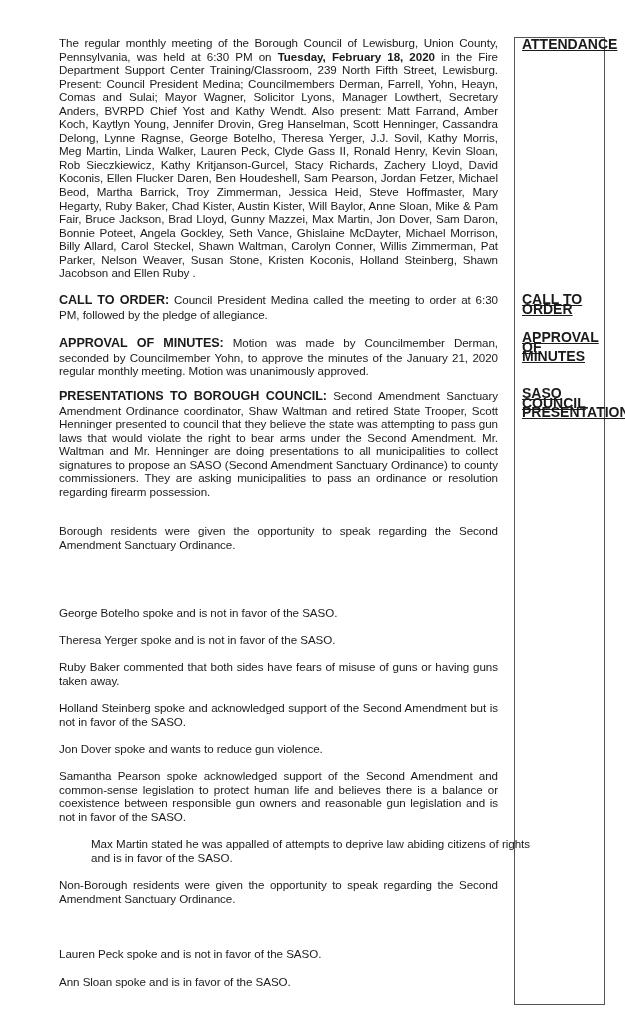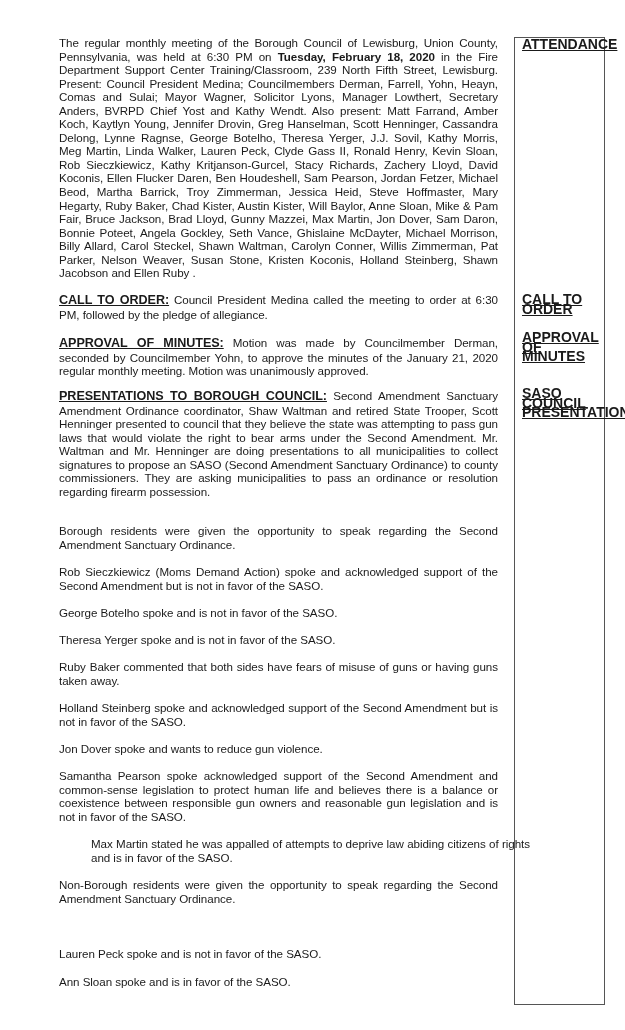--- a/index.html
+++ b/index.html
@@ -26,21 +26,20 @@
       width: 439px;
       font-size: 11.6px;
       line-height: 13.55px;
       text-align: justify;
       text-align-last: left;
       margin: 0;
       letter-spacing: -0.05px;
     }
     .heading {
       font-weight: bold;
-      text-decoration: underline;
       font-size: 12.6px;
     }
     b.date { font-weight: bold; }
     .sidebar-box {
       position: absolute;
       left: 514px;
       top: 37px;
       width: 91px;
       height: 968px;
       border: 1.5px solid #555555;
@@ -65,21 +64,20 @@
 
   <p class="para" style="top:36px;"><span>The regular monthly meeting of the Borough Council of Lewisburg, Union County, Pennsylvania, was held at 6:30 PM on </span><b class="date">Tuesday, February 18, 2020</b><span> in the Fire Department Support Center Training/Classroom, 239 North Fifth Street, Lewisburg. Present: Council President Medina; Councilmembers Derman, Farrell, Yohn, Heayn, Comas and Sulai; Mayor Wagner, Solicitor Lyons, Manager Lowthert, Secretary Anders, BVRPD Chief Yost and Kathy Wendt. Also present:  Matt Farrand, Amber Koch, Kaytlyn Young, Jennifer Drovin, Greg Hanselman, Scott Henninger, Cassandra Delong, Lynne Ragnse, George Botelho, Theresa Yerger, J.J. Sovil, Kathy Morris, Meg Martin, Linda Walker, Lauren Peck, Clyde Gass II, Ronald Henry, Kevin Sloan, Rob Sieczkiewicz, Kathy Kritjanson-Gurcel, Stacy Richards, Zachery Lloyd, David Koconis, Ellen Flucker Daren, Ben Houdeshell, Sam Pearson, Jordan Fetzer, Michael Beod, Martha Barrick, Troy Zimmerman, Jessica Heid, Steve Hoffmaster, Mary Hegarty, Ruby Baker, Chad Kister, Austin Kister, Will Baylor, Anne Sloan, Mike &amp; Pam Fair, Bruce Jackson, Brad Lloyd, Gunny Mazzei, Max Martin, Jon Dover, Sam Daron, Bonnie Poteet, Angela Gockley, Seth Vance, Ghislaine McDayter, Michael Morrison, Billy Allard, Carol Steckel, Shawn Waltman, Carolyn Conner, Willis Zimmerman, Pat Parker, Nelson Weaver, Susan Stone, Kristen Koconis, Holland Steinberg, Shawn Jacobson and Ellen Ruby .</span></p>
 
   <p class="para" style="top:293px;"><span class="heading">CALL TO ORDER:</span><span> Council President Medina called the meeting to order at 6:30 PM, followed by the pledge of allegiance.</span></p>
 
   <p class="para" style="top:336px;"><span class="heading">APPROVAL OF MINUTES:</span><span> Motion was made by Councilmember Derman, seconded by Councilmember Yohn, to approve the minutes of the January 21, 2020 regular monthly meeting. Motion was unanimously approved.</span></p>
 
   <p class="para" style="top:389px;"><span class="heading">PRESENTATIONS TO BOROUGH COUNCIL:</span><span>  Second Amendment Sanctuary Amendment Ordinance coordinator, Shaw Waltman and retired State Trooper, Scott Henninger presented to council that they believe the state was attempting to pass gun laws that would violate the right to bear arms under the Second Amendment.  Mr. Waltman and Mr. Henninger are doing presentations to all municipalities to collect signatures to propose an SASO (Second Amendment Sanctuary Ordinance) to county commissioners.  They are asking municipalities to pass an ordinance or resolution regarding firearm possession.</span></p>
 
   <p class="para" style="top:524px;">Borough residents were given the opportunity to speak regarding the Second Amendment Sanctuary Ordinance.</p>
-  <p class="para" style="top:565px;">Rob Sieczkiewicz (Moms Demand Action) spoke and acknowledged support of the Second Amendment but is not in favor of the SASO.</p>
   <p class="para" style="top:606px;">George Botelho spoke and is not in favor of the SASO.</p>
   <p class="para" style="top:633px;">Theresa Yerger spoke and is not in favor of the SASO.</p>
   <p class="para" style="top:660px;">Ruby Baker commented that both sides have fears of misuse of guns or having guns taken away.</p>
   <p class="para" style="top:701px;">Holland Steinberg spoke and acknowledged support of the Second Amendment but is not in favor of the SASO.</p>
   <p class="para" style="top:742px;">Jon Dover spoke and wants to reduce gun violence.</p>
   <p class="para" style="top:769px;">Samantha Pearson spoke acknowledged support of the Second Amendment and common-sense legislation to protect human life and believes there is a balance or coexistence between responsible gun owners and reasonable gun legislation and is not in favor of the SASO.</p>
   <p class="para" style="top:837px;margin-left:32px;">Max Martin stated he was appalled of attempts to deprive law abiding citizens of rights and is in favor of the SASO.</p>
   <p class="para" style="top:878px;">Non-Borough residents were given the opportunity to speak regarding the Second Amendment Sanctuary Ordinance.</p>
   <p class="para" style="top:947px;">Lauren Peck spoke and is not in favor of the SASO.</p>
   <p class="para" style="top:975px;">Ann Sloan spoke and is in favor of the SASO.</p>

